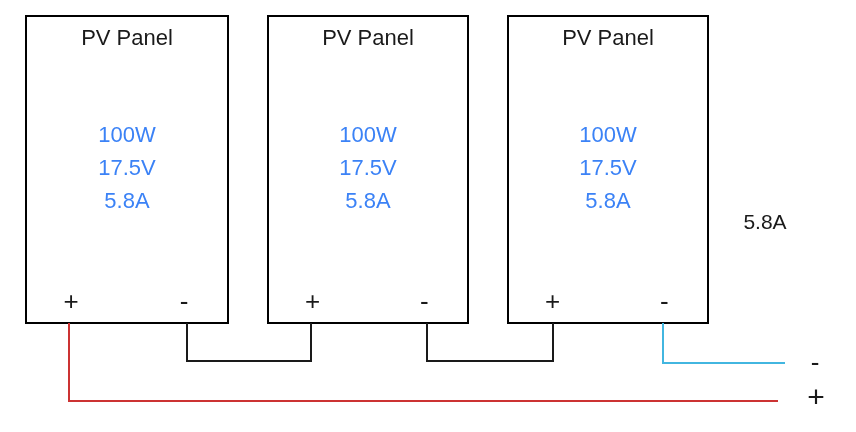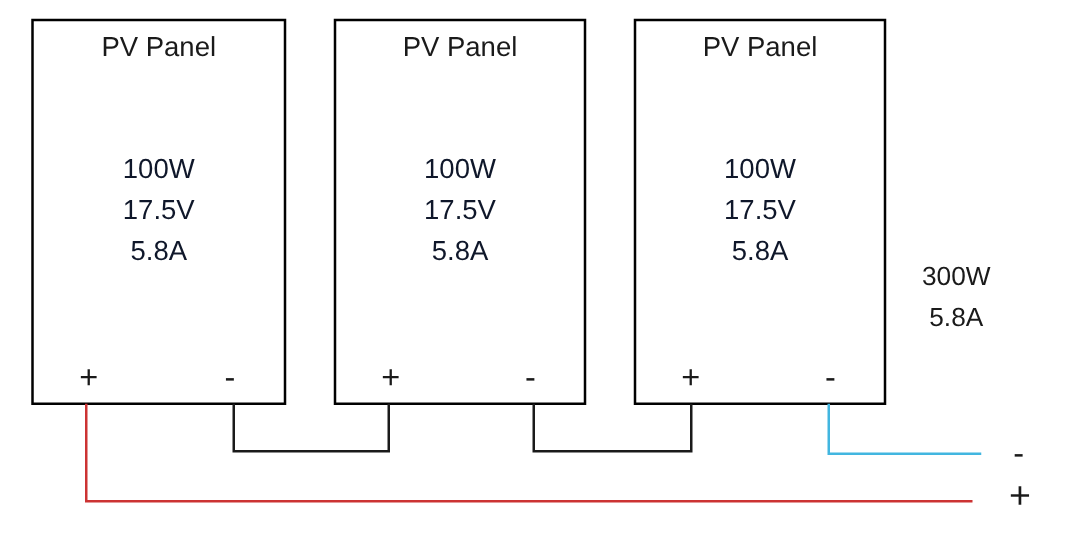--- a/index.html
+++ b/index.html
@@ -38,21 +38,21 @@
     color: #1a1a1a;
   }
   .panel-specs {
     position: absolute;
     top: 101px;
     left: 0;
     width: 100%;
     text-align: center;
     font-size: 22px;
     line-height: 33px;
-    color: #0f172a;
+    color: #3b82f6;
   }
   .terminal {
     position: absolute;
     bottom: 6px;
     width: 34px;
     text-align: center;
     font-size: 26px;
     line-height: 30px;
     color: #1a1a1a;
   }
@@ -132,21 +132,20 @@
     <div class="panel-specs">
       <div>100W</div>
       <div>17.5V</div>
       <div>5.8A</div>
     </div>
     <div class="terminal plus">+</div>
     <div class="terminal minus">-</div>
   </div>
 
   <div class="output-specs">
-    <div>300W</div>
     <div>5.8A</div>
   </div>
 
   <div class="output-terminal neg">-</div>
   <div class="output-terminal pos">+</div>
 
   <svg class="wires" viewBox="0 0 856 432" xmlns="http://www.w3.org/2000/svg">
     <polyline points="187,323 187,361 311,361 311,323" stroke="#1a1a1a"></polyline>
     <polyline points="427,323 427,361 553,361 553,323" stroke="#1a1a1a"></polyline>
     <polyline points="663,323 663,363 785,363" stroke="#42b6e0"></polyline>

